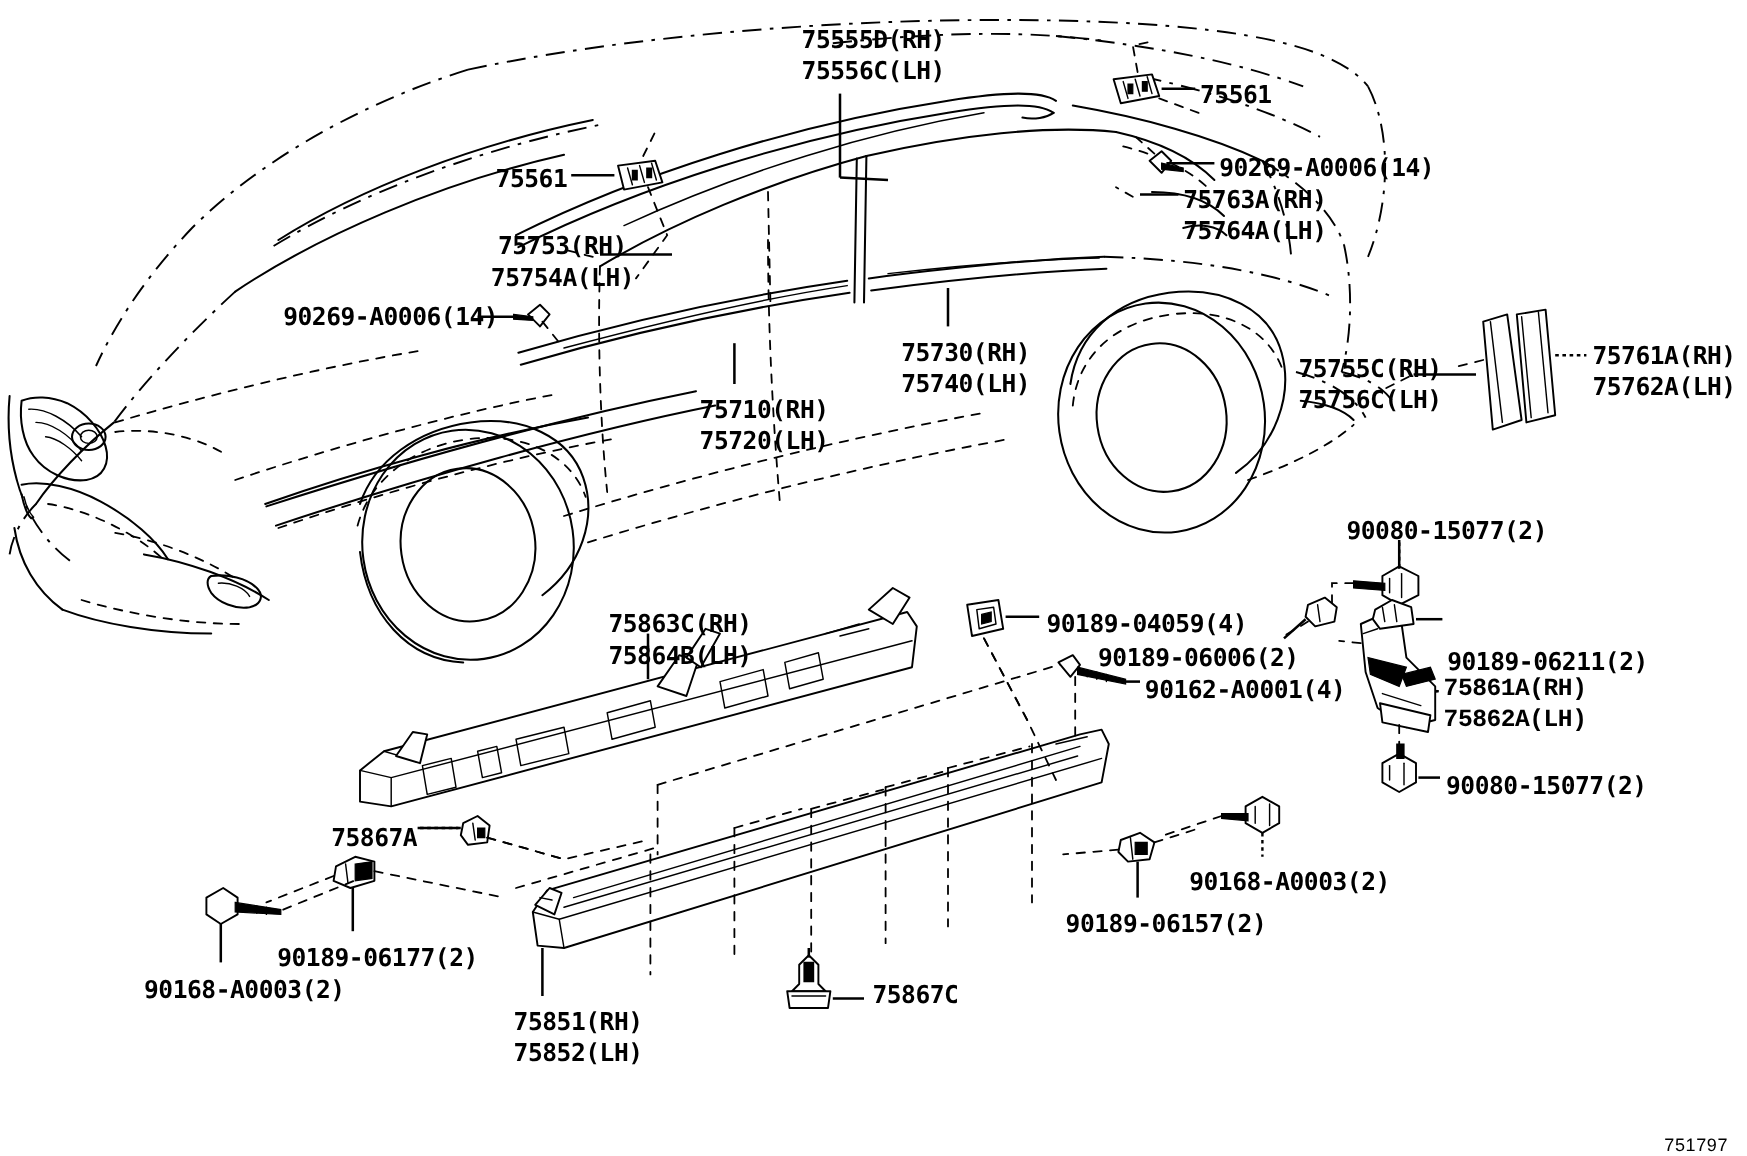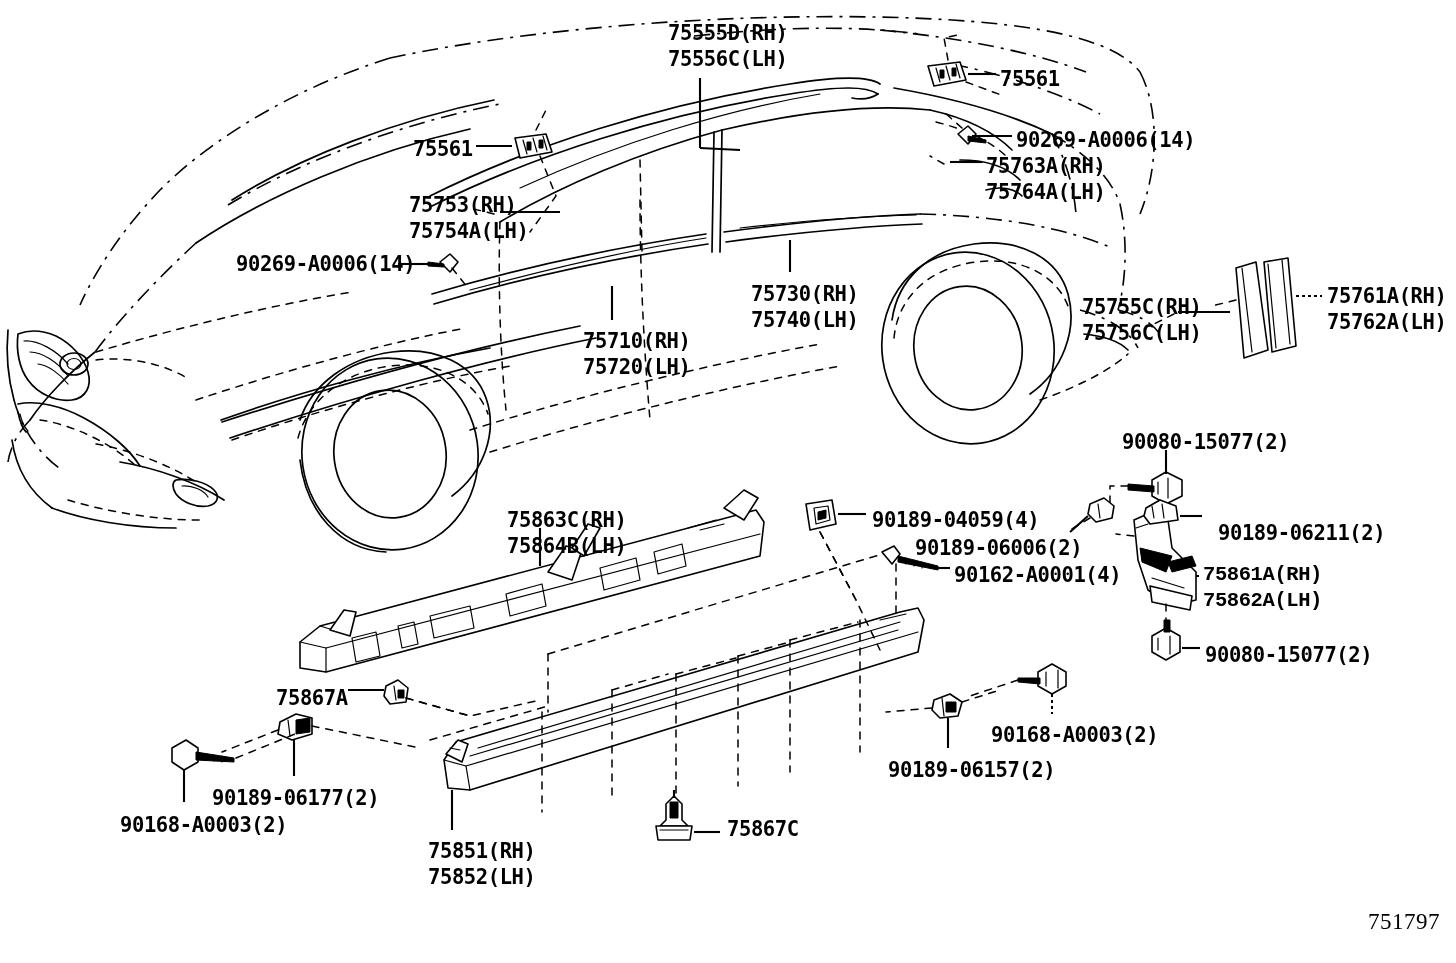--- a/index.html
+++ b/index.html
@@ -19,28 +19,28 @@
   .lbl{
     position:absolute;
     font-family:"DejaVu Sans Mono","Liberation Mono",monospace;
     font-weight:700;
     font-size:20.5px;
     letter-spacing:-0.4px;
     line-height:25px;
     white-space:pre;
     color:#000;
   }
-  .lbl.two{line-height:26px;}
+  .lbl.two{line-height:26px;text-align:center;}
   #diagram-id{
     position:absolute;
     right:16px;
-    bottom:28px;
-    font-family:Liberation Serif, serif;
+    bottom:0;
+    font-family:Liberation Sans, sans-serif;
     font-weight:400;
-    font-size:23px;
+    font-size:15px;
     letter-spacing:0.5px;
   }
 </style>
 </head>
 <body>
 
 <div id="sheet">
 
   <svg id="art" viewBox="0 0 1456 963" xmlns="http://www.w3.org/2000/svg">
     <defs>
@@ -430,27 +430,27 @@
       <div class="lbl two" style="left: 381px; top: 192px; margin-left: 28px;"><div>75753(RH)</div><div>75754A(LH)</div></div>
       <div class="lbl" style="left: 236px; top: 252px;"><div>90269-A0006(14)</div></div>
       <div class="lbl two" style="left: 751px; top: 281px;"><div>75730(RH)</div><div>75740(LH)</div></div>
       <div class="lbl two" style="left: 1082px; top: 294px;"><div>75755C(RH)</div><div>75756C(LH)</div></div>
       <div class="lbl two" style="left: 1327px; top: 283px;"><div>75761A(RH)</div><div>75762A(LH)</div></div>
       <div class="lbl two" style="left: 583px; top: 328px;"><div>75710(RH)</div><div>75720(LH)</div></div>
       <div class="lbl" style="left: 1122px; top: 430px;"><div>90080-15077(2)</div></div>
       <div class="lbl two" style="left: 507px; top: 507px;"><div>75863C(RH)</div><div>75864B(LH)</div></div>
       <div class="lbl" style="left: 872px; top: 508px;"><div>90189-04059(4)</div></div>
       <div class="lbl" style="left: 915px; top: 536px; text-align: center;"><div>90189-06006(2)</div></div>
-      <div class="lbl" style="left: 1206px; top: 521px; margin-left: 12px;"><div>90189-06211(2)</div></div>
+      <div class="lbl" style="left: 1206px; top: 539px;"><div>90189-06211(2)</div></div>
       <div class="lbl" style="left: 954px; top: 563px;"><div>90162-A0001(4)</div></div>
       <div class="lbl two" style="left: 1203px; top: 562px; font-family: Liberation Mono, monospace;"><div>75861A(RH)</div><div>75862A(LH)</div></div>
       <div class="lbl" style="left: 1205px; top: 643px;"><div>90080-15077(2)</div></div>
       <div class="lbl" style="left: 276px; top: 686px;"><div>75867A</div></div>
       <div class="lbl" style="left: 991px; top: 723px;"><div>90168-A0003(2)</div></div>
-      <div class="lbl" style="left: 212px; top: 786px; text-align: center;"><div>90189-06177(2)</div></div>
+      <div class="lbl" style="left: 231px; top: 786px; text-align: center;"><div>90189-06177(2)</div></div>
       <div class="lbl" style="left: 888px; top: 758px;"><div>90189-06157(2)</div></div>
       <div class="lbl" style="left: 120px; top: 813px;"><div>90168-A0003(2)</div></div>
       <div class="lbl" style="left: 727px; top: 817px;"><div>75867C</div></div>
       <div class="lbl two" style="left: 428px; top: 838px;"><div>75851(RH)</div><div>75852(LH)</div></div>
     </div>
 
   <div id="diagram-id">751797</div>
 
 </div>
 

